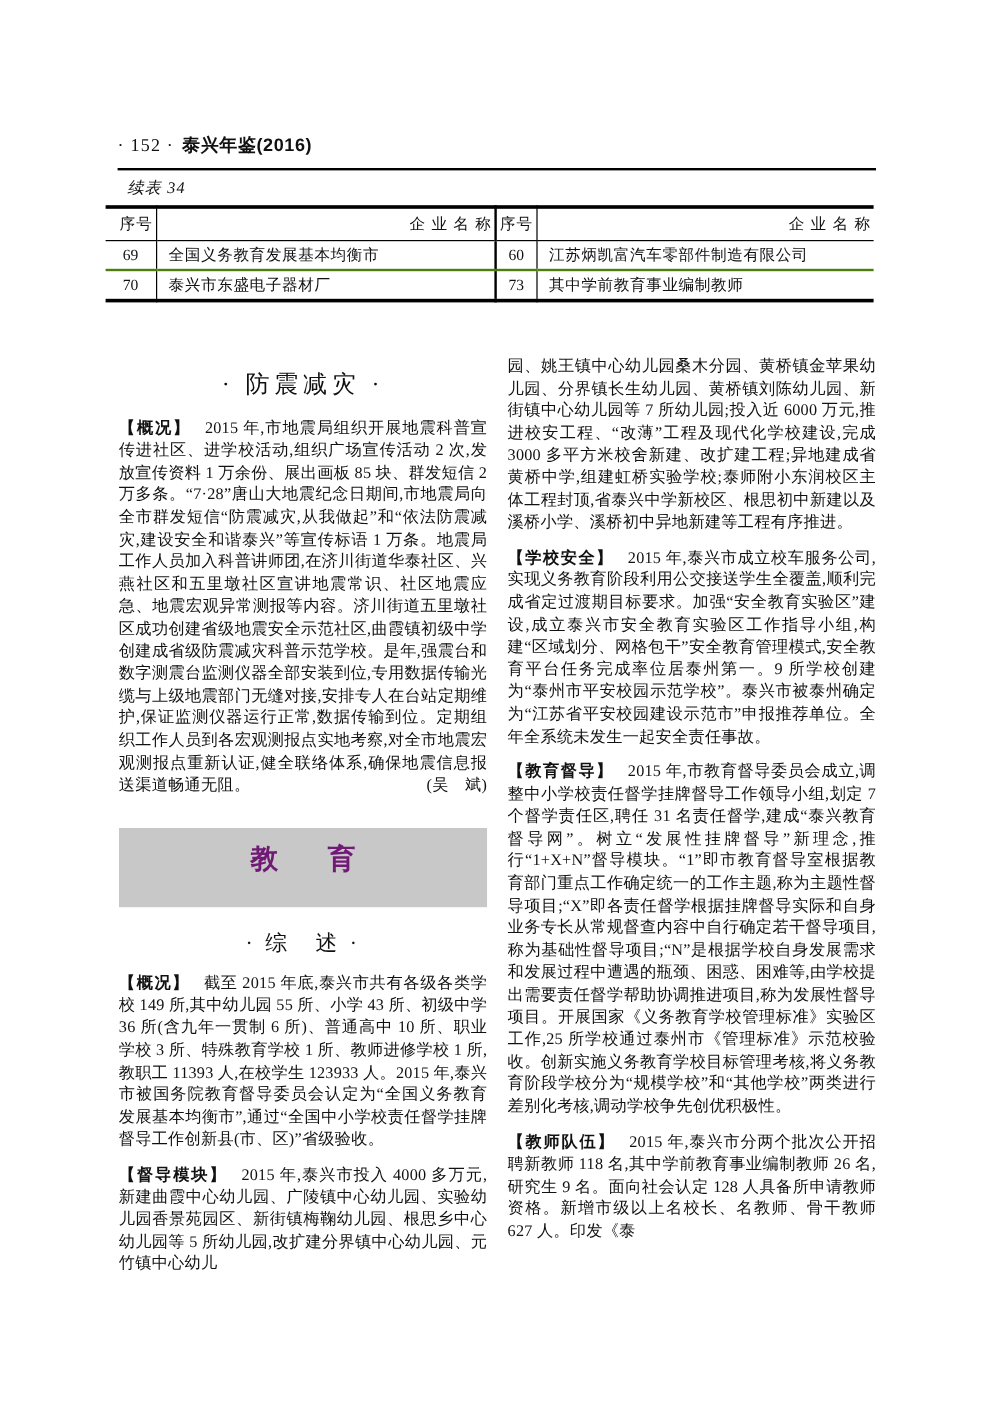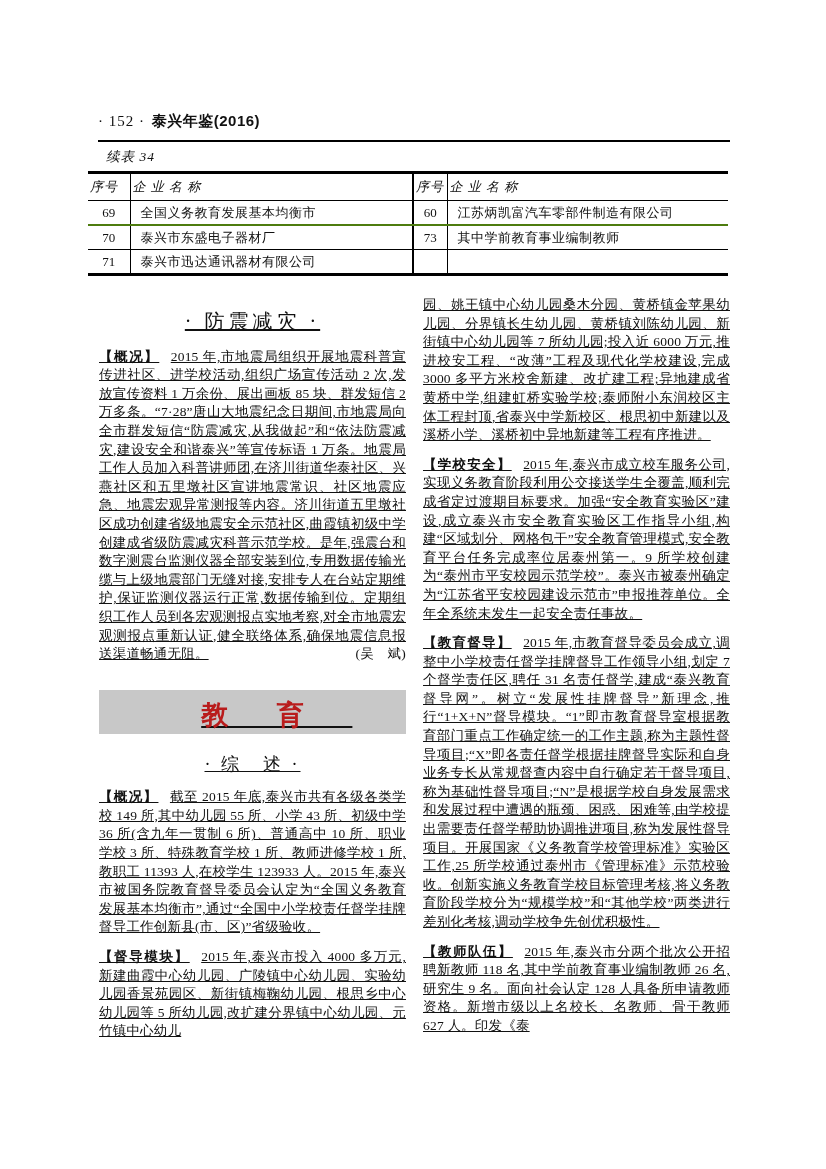--- a/index.html
+++ b/index.html
@@ -11,40 +11,40 @@
   
   .pg-header { position:absolute; left:98px; top:112px; font-size:15px; letter-spacing:1px; white-space:nowrap; }
   .pg-header .folio { font-family:"Liberation Serif", serif; }
   .pg-header .booktitle { font-family:"Liberation Sans", sans-serif; font-weight:bold; letter-spacing:0.5px; margin-left:2px; }
   .rule { position:absolute; left:98px; top:140px; width:632px; height:2px; background:#000; }
   
   .tbl-caption { position:absolute; left:106px; top:148px; font-size:13.5px; font-style:italic; letter-spacing:1px; }
   table.tbl { position:absolute; left:88px; top:171px; width:640px; border-collapse:collapse;
     border-top:3px solid #000; border-bottom:3px solid #000; font-size:13px; table-layout:fixed; }
   .tbl td { padding:0 2px; height:23px; overflow:hidden; white-space:nowrap; }
-  .tbl tr.hrow td { border-bottom:1.5px solid #000; height:26px; text-align:left; letter-spacing:1px;font-style:italic; }
+  .tbl tr.hrow td { border-bottom:1.5px solid #000; height:26px; text-align:right; letter-spacing:1px; }
   .tbl tr.r0 td { border-bottom:2px solid #4d7c0f; }
   .tbl tr.r1 td { border-bottom:1px solid #000; }
   .tbl td.num { text-align:center; }
   .tbl td.name { text-align:left; padding-left:10px; letter-spacing:0.5px; }
   .tbl td.v1 { border-right:1px solid #000; }
   .tbl td.vmid { border-right:2px solid #000; }
   
   .col { position:absolute; width:307px; text-align:justify; font-size:13.5px; line-height:18.6px;
-         overflow:hidden; letter-spacing:0.2px;text-decoration:underline; }
+         overflow:hidden; letter-spacing:0.2px; }
   .col-left  { left:99px;  top:300px; height:768px; }
   .col-right { left:423px; top:296px; height:762px; }
   .sec-title { text-align:center; font-size:20px; letter-spacing:4px; margin:12px 0 17px; clear:both; }
   .sum-title { text-align:center; font-size:18px; letter-spacing:3px; margin:21px 0 15px; clear:both; }
   .para { margin:0 0 11px; }
   .para:last-child { margin-bottom:0; }
   .plabel { font-family:"Liberation Sans", sans-serif; font-weight:bold; letter-spacing:1px; margin-right:0.85em; }
   .byline { float:right; }
-  .banner { clear:both; height:44px; line-height:50px; background:#c8c8c8; text-align:center;
-    font-family:"Liberation Sans", sans-serif; font-weight:bold; font-size:27px; color:#b91c1c;
+  .banner { clear:both; height:66px; line-height:50px; background:#c8c8c8; text-align:center;
+    font-family:"Liberation Sans", sans-serif; font-weight:bold; font-size:23px; color:#701a75;
     letter-spacing:1.8em; padding-left:1.8em; box-sizing:border-box; margin-top:26px; }
 </style>
 </head>
 <body>
 
 <div class="page">
 
   <div class="pg-header">
     <span class="folio">· 152 ·</span>
     <span class="booktitle">泰兴年鉴(2016)</span>
@@ -72,26 +72,20 @@
         <td class="name vmid">全国义务教育发展基本均衡市</td>
         <td class="num v1">60</td>
         <td class="name">江苏炳凯富汽车零部件制造有限公司</td>
       </tr>
       <tr class="r1">
         <td class="num v1">70</td>
         <td class="name vmid">泰兴市东盛电子器材厂</td>
         <td class="num v1">73</td>
         <td class="name">其中学前教育事业编制教师</td>
       </tr>
-      <tr class="r2">
-        <td class="num v1">71</td>
-        <td class="name vmid">泰兴市迅达通讯器材有限公司</td>
-        <td class="num v1"></td>
-        <td class="name"></td>
-      </tr>
     </tbody>
   </table>
 
   <div class="col col-left">
     <div class="sec-title">· 防震减灾 ·</div>
     <p class="para"><span class="plabel">【概况】</span><span>2015 年,市地震局组织开展地震科普宣传进社区、进学校活动,组织广场宣传活动 2 次,发放宣传资料 1 万余份、展出画板 85 块、群发短信 2 万多条。“7·28”唐山大地震纪念日期间,市地震局向全市群发短信“防震减灾,从我做起”和“依法防震减灾,建设安全和谐泰兴”等宣传标语 1 万条。地震局工作人员加入科普讲师团,在济川街道华泰社区、兴燕社区和五里墩社区宣讲地震常识、社区地震应急、地震宏观异常测报等内容。济川街道五里墩社区成功创建省级地震安全示范社区,曲霞镇初级中学创建成省级防震减灾科普示范学校。是年,强震台和数字测震台监测仪器全部安装到位,专用数据传输光缆与上级地震部门无缝对接,安排专人在台站定期维护,保证监测仪器运行正常,数据传输到位。定期组织工作人员到各宏观测报点实地考察,对全市地震宏观测报点重新认证,健全联络体系,确保地震信息报送渠道畅通无阻。</span><span class="byline">(吴　斌)</span></p>
     <div class="banner">教育</div>
     <div class="sum-title">· 综　述 ·</div>
     <p class="para"><span class="plabel">【概况】</span><span>截至 2015 年底,泰兴市共有各级各类学校 149 所,其中幼儿园 55 所、小学 43 所、初级中学 36 所(含九年一贯制 6 所)、普通高中 10 所、职业学校 3 所、特殊教育学校 1 所、教师进修学校 1 所,教职工 11393 人,在校学生 123933 人。2015 年,泰兴市被国务院教育督导委员会认定为“全国义务教育发展基本均衡市”,通过“全国中小学校责任督学挂牌督导工作创新县(市、区)”省级验收。</span></p>
     <p class="para"><span class="plabel">【督导模块】</span><span>2015 年,泰兴市投入 4000 多万元,新建曲霞中心幼儿园、广陵镇中心幼儿园、实验幼儿园香景苑园区、新街镇梅鞠幼儿园、根思乡中心幼儿园等 5 所幼儿园,改扩建分界镇中心幼儿园、元竹镇中心幼儿</span></p>

